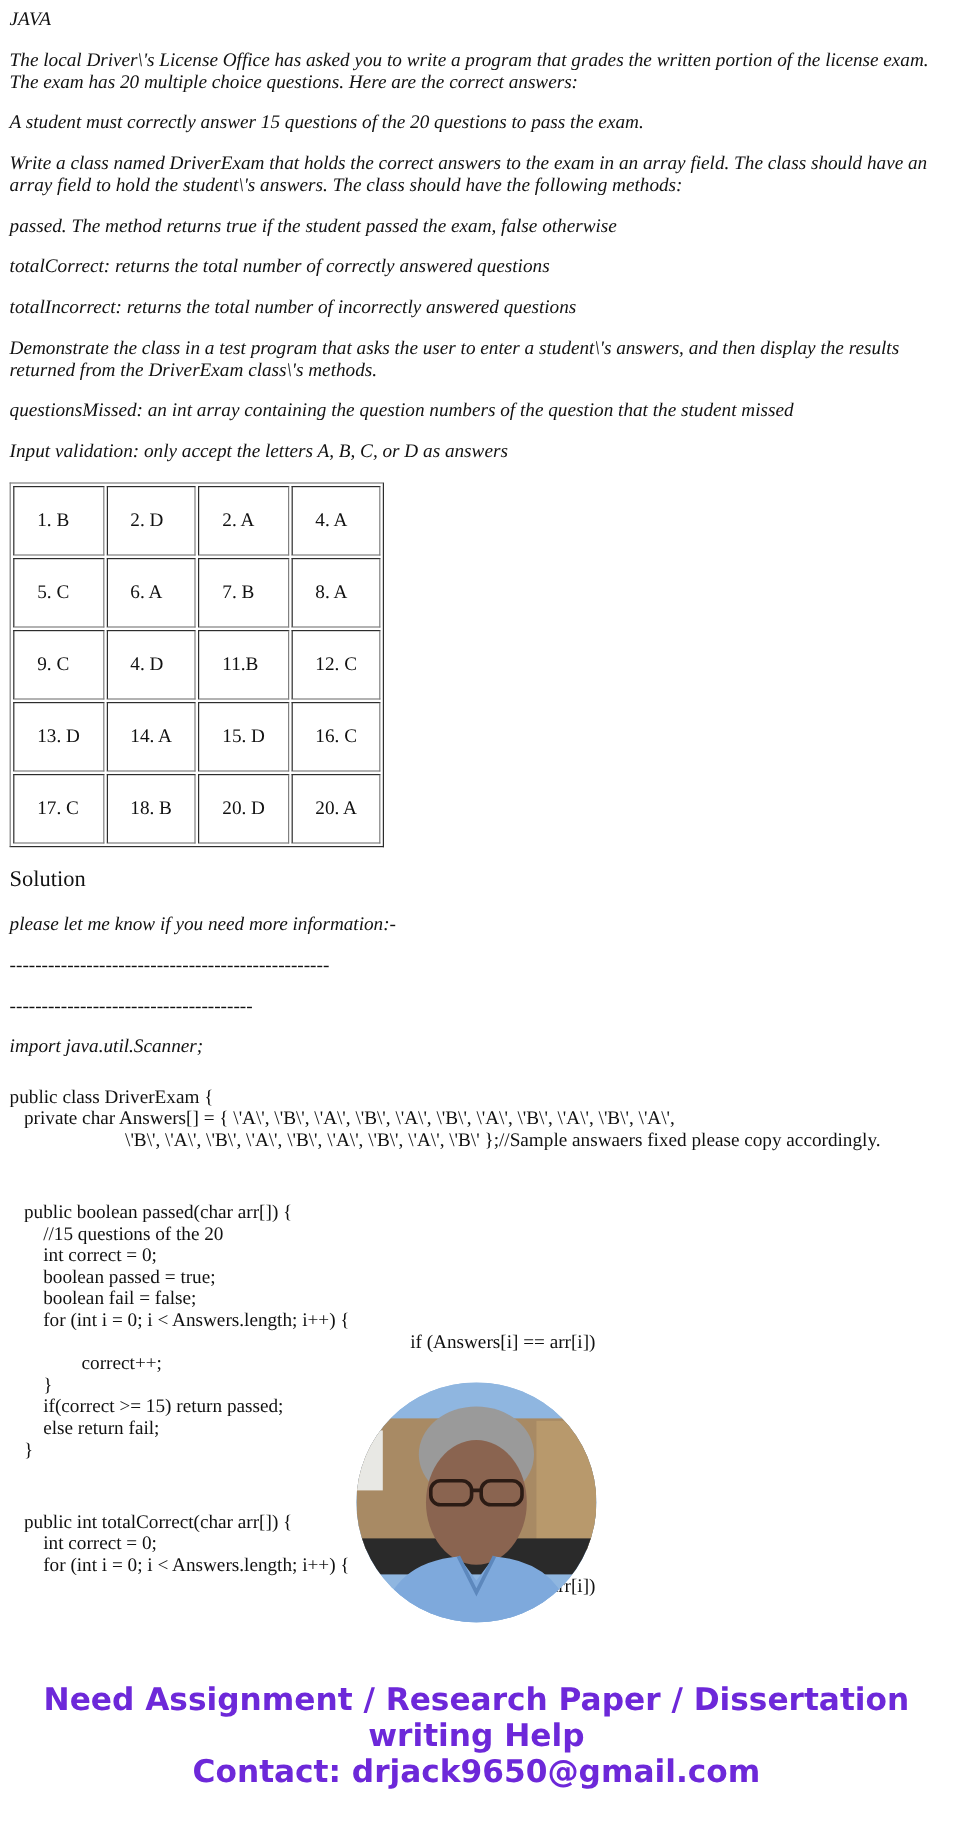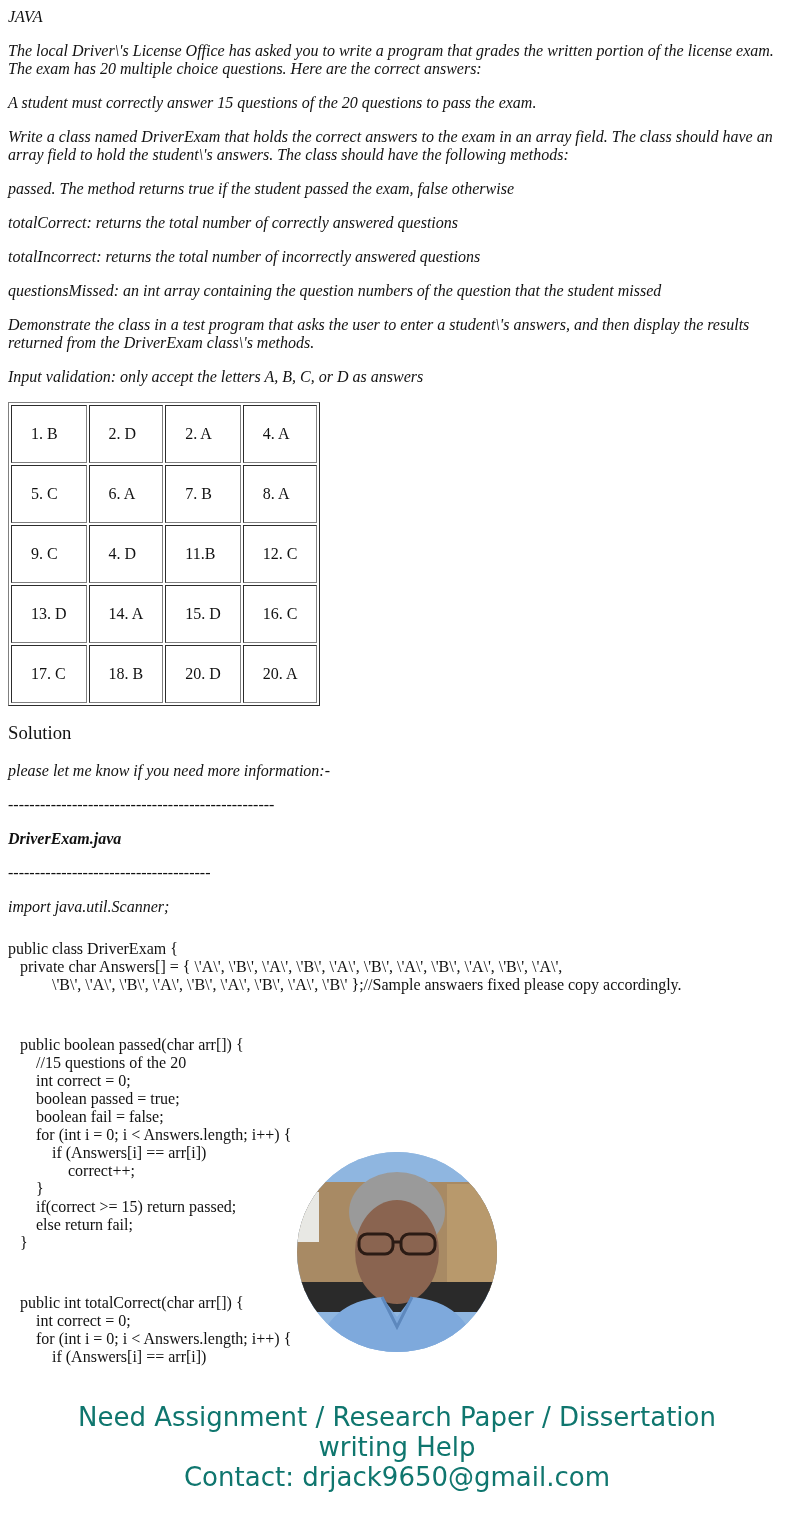--- a/index.html
+++ b/index.html
@@ -33,60 +33,60 @@
       font-weight: normal;
       margin: 0 0 18px 0;
       line-height: 22px;
     }
     .bold { font-weight: bold; }
     .code { margin: 0 0 16px 0; }
     .code .line { display: block; min-height: 18px; white-space: pre; }
     .i0 { padding-left: 0; margin-top: 24px; }
     .i1 { padding-left: 12px; }
     .i2 { padding-left: 28px; }
-    .i3 { padding-left: 44px; }
+    .i3 { padding-left: 44px; text-align: center; }
     .i4 { padding-left: 60px; }
     .footer-promo {
       position: absolute;
       left: 0; top: 1152px;
       width: 794px;
       text-align: center;
     }
     .avatar {
       width: 200px; height: 200px;
       border-radius: 50%;
       margin: 0 auto;
       overflow: hidden;
       position: relative;
       background: #8fb6e0;
     }
     .promo-text {
       margin-top: 50px;
       font-family: "DejaVu Sans", sans-serif;
-      font-weight: normal;
+      font-weight: bold;
       font-size: 26px;
       line-height: 30px;
-      color: #0f766e;
+      color: #6d28d9;
     }
   </style>
 </head>
 <body>
 
 <div class="page">
 
   <p class="title">JAVA</p>
 
   <p>The local Driver\'s License Office has asked you to write a program that grades the written portion of the license exam. The exam has 20 multiple choice questions. Here are the correct answers:</p>
   <p>A student must correctly answer 15 questions of the 20 questions to pass the exam.</p>
   <p>Write a class named DriverExam that holds the correct answers to the exam in an array field. The class should have an array field to hold the student\'s answers. The class should have the following methods:</p>
   <p>passed. The method returns true if the student passed the exam, false otherwise</p>
   <p>totalCorrect: returns the total number of correctly answered questions</p>
   <p>totalIncorrect: returns the total number of incorrectly answered questions</p>
+  <p>Demonstrate the class in a test program that asks the user to enter a student\'s answers, and then display the results returned from the DriverExam class\'s methods.</p>
   <p>questionsMissed: an int array containing the question numbers of the question that the student missed</p>
-  <p>Demonstrate the class in a test program that asks the user to enter a student\'s answers, and then display the results returned from the DriverExam class\'s methods.</p>
   <p>Input validation: only accept the letters A, B, C, or D as answers</p>
 
   <table class="answers">
     <tbody>
       <tr>
         <td>1. B</td>
         <td>2. D</td>
         <td>2. A</td>
         <td>4. A</td>
       </tr>
@@ -114,21 +114,20 @@
         <td>20. D</td>
         <td>20. A</td>
       </tr>
     </tbody>
   </table>
 
   <h3 class="solution">Solution</h3>
 
   <p>please let me know if you need more information:-</p>
   <p>--------------------------------------------------</p>
-  <p class="bold">DriverExam.java</p>
   <p>--------------------------------------</p>
   <p>import java.util.Scanner;</p>
 
   <div class="code">
     <span class="line i0">public class DriverExam {</span>
     <span class="line i1">private char Answers[] = { \'A\', \'B\', \'A\', \'B\', \'A\', \'B\', \'A\', \'B\', \'A\', \'B\', \'A\',</span>
     <span class="line i3">\'B\', \'A\', \'B\', \'A\', \'B\', \'A\', \'B\', \'A\', \'B\' };//Sample answaers fixed please copy accordingly.</span>
     <span class="line i0"></span>
     <span class="line i1">public boolean passed(char arr[]) {</span>
     <span class="line i2">//15 questions of the 20</span>

